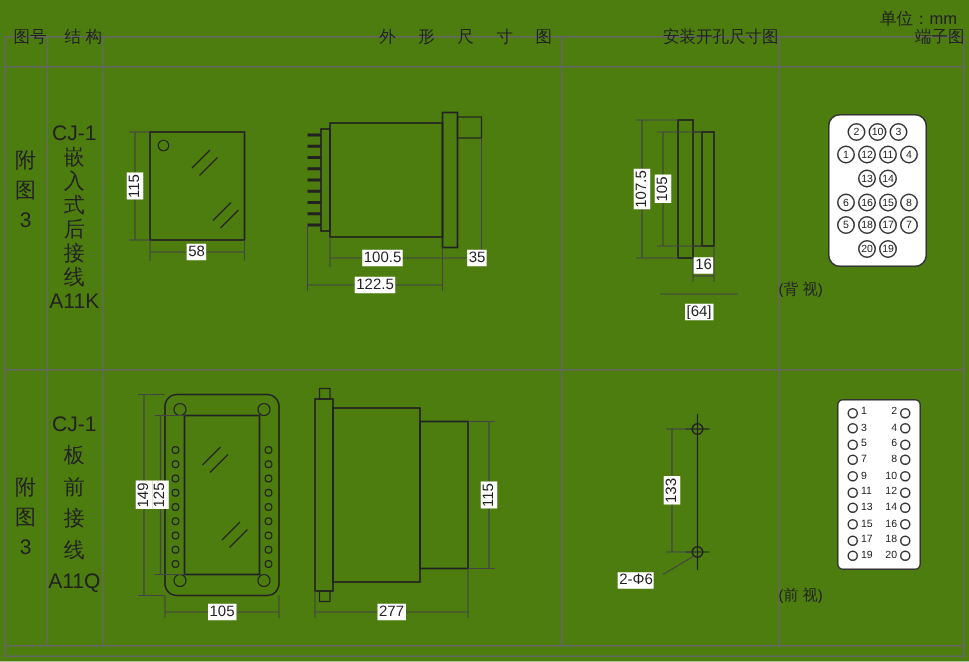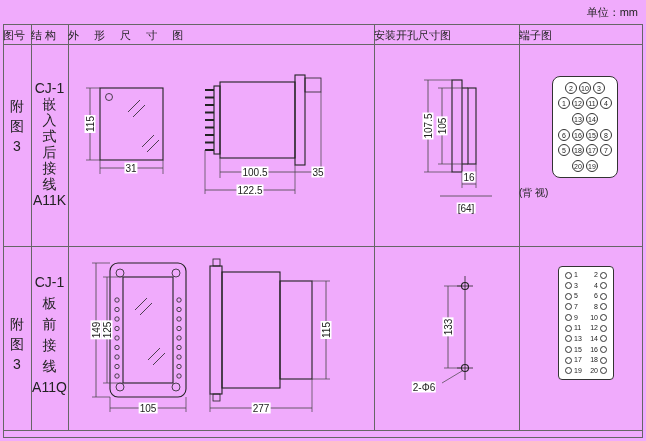--- a/index.html
+++ b/index.html
@@ -1,32 +1,32 @@
 <!DOCTYPE html>
 <html><head>
 <meta charset="utf-8">
 <style>
   * { box-sizing: border-box; margin: 0; padding: 0; }
   html,body { background:#fff; }
   #page {
     position: relative;
     width: 646px;
     height: 441px;
-    background: #f0abfc;
+    background: #4d7c0f;
     font-family: "Liberation Sans", "DejaVu Sans", sans-serif;
     color: #222;
     overflow: hidden;
   }
   
   .grid-outer { position:absolute; left:3px; top:24px; width:640px; height:414px; border:1px solid #666; }
   .vline { position:absolute; width:1px; background:#666; top:24px; height:406px; }
   .hline { position:absolute; height:1px; background:#666; left:3px; width:640px; }
   
   .unit { position:absolute; top:5px; right:8px; font-size:11px; }
-  .hdr { position:absolute; top:28px; height:14px; line-height:14px; font-size:11px; text-align:left; }
+  .hdr { position:absolute; top:18px; height:14px; line-height:14px; font-size:11px; text-align:right; }
   .vtext { position:absolute; white-space:pre-line; text-align:center; font-size:14px; }
   .lh16 { line-height:16px; }
   .lh20 { line-height:20px; }
   .lh21 { line-height:21px; }
   .dim {
     position:absolute; font-size:10px; background:#fff; padding:0 1px;
     transform: translate(-50%,-50%); white-space:nowrap;
   }
   .dim.rot { transform: translate(-50%,-50%) rotate(-90deg); }
   .caption { position:absolute; font-size:10px; text-align:left; }
@@ -219,21 +219,21 @@
       <line class="tl" x1="457" y1="286" x2="473" y2="286"></line>
       <line class="tl" x1="457" y1="368" x2="473" y2="368"></line>
       <line class="el" x1="461" y1="286" x2="444" y2="286"></line>
       <line class="el" x1="461" y1="368" x2="444" y2="368"></line>
       <line class="dl" x1="448" y1="286" x2="448" y2="368"></line>
       <line class="el" x1="462" y1="371" x2="442" y2="383"></line>
     </g>
   </svg>
 
   <span class="dim rot" style="left:90px;top:124px">115</span>
-  <span class="dim" style="left:131px;top:168px">31</span>
+  <span class="dim" style="left:131px;top:168px">58</span>
   <span class="dim" style="left:255px;top:172px">100.5</span>
   <span class="dim" style="left:318px;top:172px">35</span>
   <span class="dim" style="left:250px;top:190px">122.5</span>
   <span class="dim rot" style="left:428px;top:126px">107.5</span>
   <span class="dim rot" style="left:442px;top:126px">105</span>
   <span class="dim" style="left:469px;top:177px">16</span>
   <span class="dim" style="left:466px;top:208px">[64]</span>
 
   <span class="dim rot" style="left:96px;top:330px">149</span>
   <span class="dim rot" style="left:107px;top:330px">125</span>
@@ -377,14 +377,15 @@
             <span class="fcircle"></span>
             <span class="fnum">19</span>
           </span>
           <span class="fgrp">
             <span class="fnum">20</span>
             <span class="fcircle"></span>
           </span>
         </div>
       </div>
   </div>
+  <div class="caption" style="left:519px;width:124px;top:390px">(前 视)</div>
 
 </div>
 
 </body></html>

